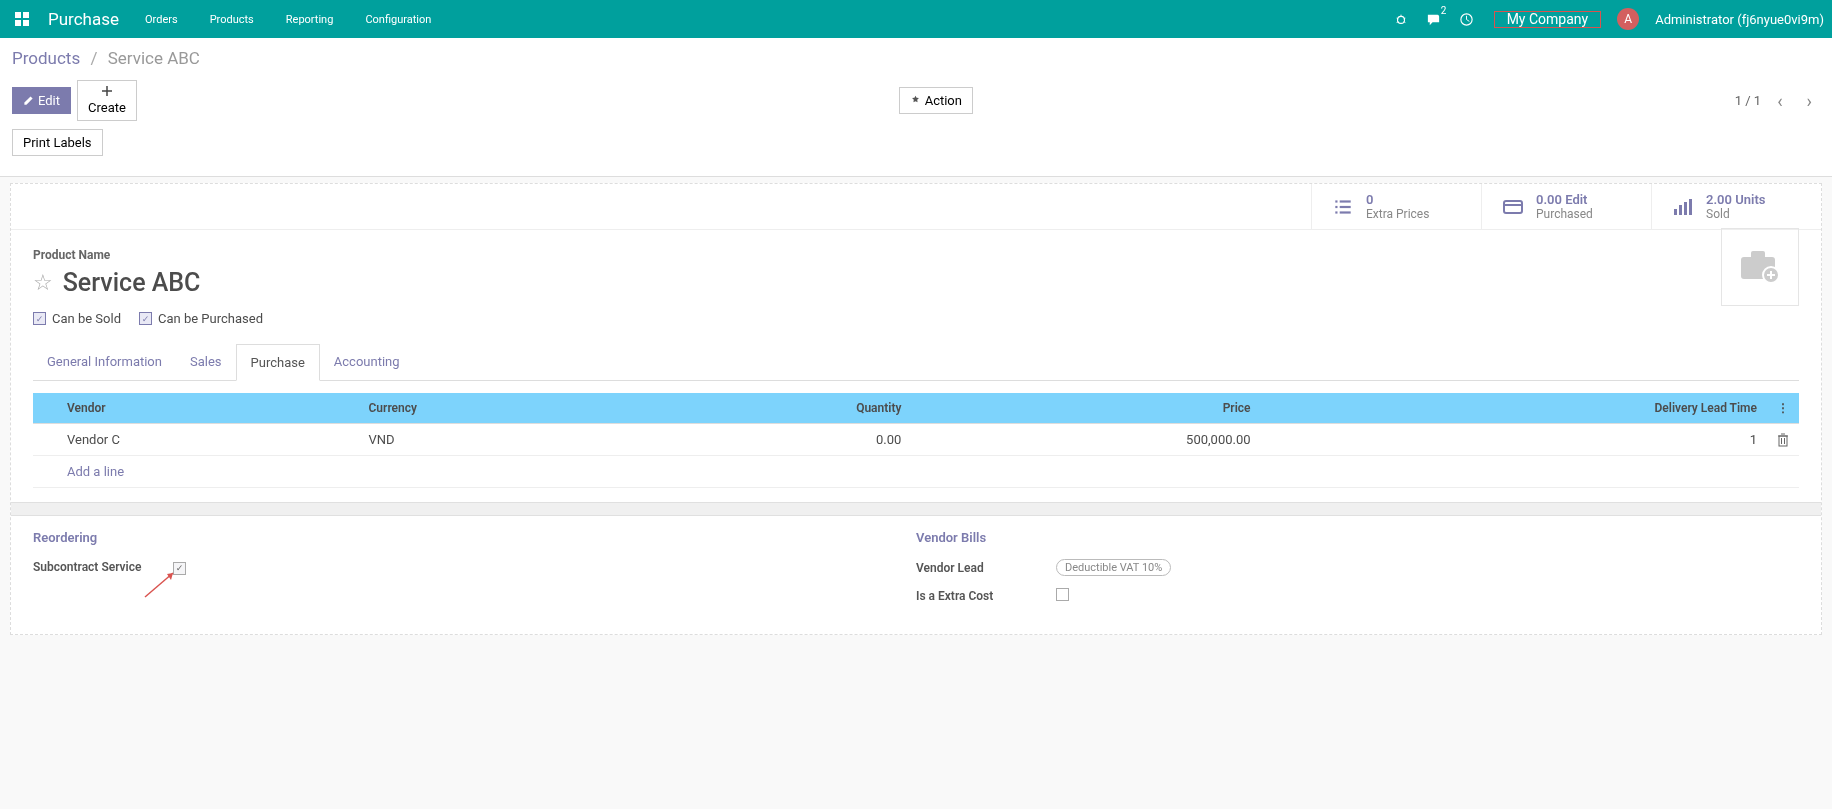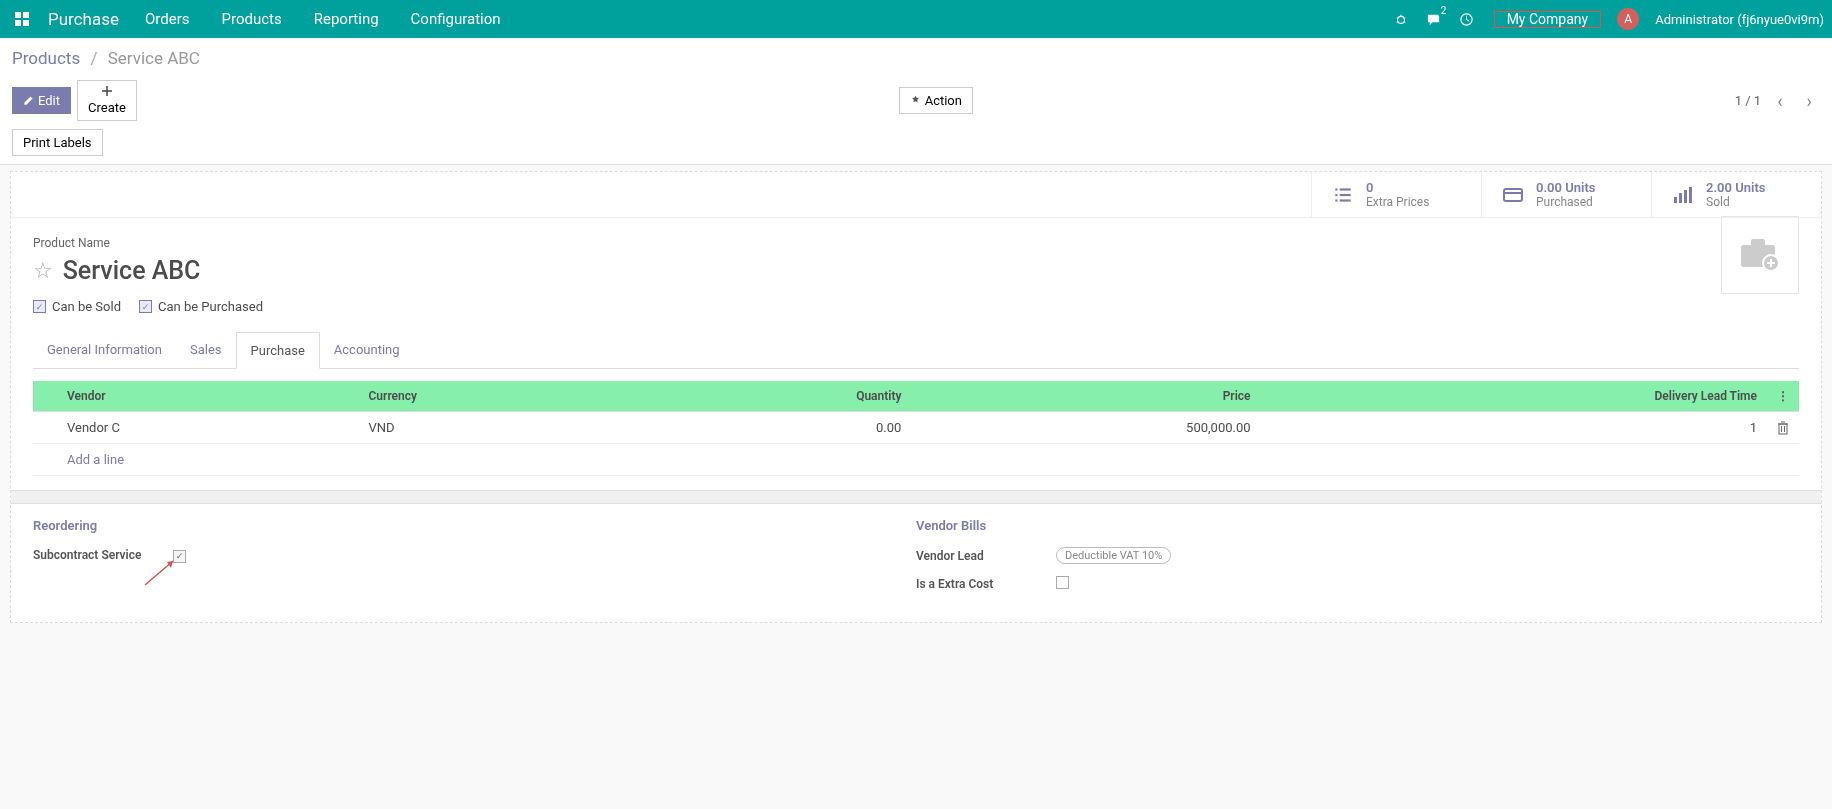--- a/index.html
+++ b/index.html
@@ -3,30 +3,30 @@
 <meta charset="utf-8">
 <style>
 * { margin: 0; padding: 0; box-sizing: border-box; font-family: -apple-system, BlinkMacSystemFont, "Segoe UI", Roboto, "Helvetica Neue", Arial, sans-serif; }
 body { background: #f9f9f9; font-size: 13px; color: #4c4c4c; }
 
 
 .topnav { background: #00A09D; height: 38px; display: flex; align-items: center; color: #fff; padding: 0 8px; }
 .topnav .apps-icon { width: 28px; height: 28px; display: flex; align-items: center; justify-content: center; cursor: pointer; }
 .topnav .brand { font-size: 17px; padding: 0 12px; }
 .topnav .nav-links { display: flex; gap: 4px; }
-.topnav .nav-links a { color: #fff; text-decoration: none; padding: 10px 14px; font-size: 15px; }
+.topnav .nav-links a { color: #fff; text-decoration: none; padding: 10px 14px; font-size: 11px; }
 .topnav .spacer { flex: 1; }
 .topnav .right { display: flex; align-items: center; gap: 10px; }
 .topnav .icon-btn { position: relative; color: #fff; padding: 4px; cursor: pointer; }
 .badge-count { position: absolute; top: -4px; right: -6px; background: #00A09D; border-radius: 50%; font-size: 10px; width: 14px; height: 14px; display:flex; align-items:center; justify-content:center; }
 .company-box { border: 1.5px solid #d9534f; padding: 4px 12px; height: 17px; display: flex; align-items: center; margin: 0 6px; font-size: 14px; }
 .avatar { width: 22px; height: 22px; border-radius: 50%; background: #d35f5f; color: #fff; display: flex; align-items: center; justify-content: center; font-size: 12px; margin-right: 6px; }
 
 
-.control-panel { background: #fff; padding: 10px 12px 8px 12px; border-bottom: 1px solid #ddd; }
+.control-panel { background: #fff; padding: 10px 12px 20px 12px; border-bottom: 1px solid #ddd; }
 .breadcrumb { font-size: 17px; margin-bottom: 12px; }
 .breadcrumb a { color: #7c7bad; text-decoration: none; }
 .breadcrumb .sep { color: #aaa; margin: 0 6px; }
 .breadcrumb .current { color: #999; }
 .btn-row { display: flex; align-items: center; }
 .btn { padding: 5px 10px; font-size: 13px; background: #fff; border: 1px solid #ccc; cursor: pointer; display: inline-flex; align-items: center; gap: 4px; }
 .btn-primary { background: #7c7bad; color: #fff; border-color: #7c7bad; }
 .btn + .btn { margin-left: 6px; flex-direction: column; }
 .btn-row .center { flex: 1; display:flex; justify-content:center; }
 .pager { display:flex; align-items:center; gap:8px; color:#666;justify-content:flex-end; }
@@ -35,37 +35,37 @@
 
 .form-wrapper { padding: 6px 10px; }
 .sheet-outer { border: 1px dashed #ddd; background: #fff; }
 .stat-bar { display:flex; justify-content:flex-end; border-bottom: 1px solid #eee; }
 .stat-btn { display:flex; align-items:center; gap:12px; padding: 8px 20px; border-left: 1px solid #eee; min-width: 170px; cursor:pointer; }
 .stat-btn .stat-icon { color: #7c7bad; font-size: 20px; }
 .stat-text .v { color: #7c7bad; font-weight: 600; font-size: 13px; }
 .stat-text .l { color: #888; font-size: 12px; }
 
 .sheet-body { padding: 18px 22px; }
-.field-label { font-weight: 400; color: #666; font-size: 12px; margin-bottom: 6px; }
+.field-label { font-weight: 700; color: #666; font-size: 12px; margin-bottom: 6px; }
 .title-row { display: flex; align-items: center; gap: 10px; font-size: 25px; color: #4c4c4c; margin-bottom: 14px; }
 .star { color: #aaa; font-size: 22px; }
 .checks { display:flex; gap: 18px; margin-bottom: 18px; font-size: 13px; }
 .chk { display:flex; align-items:center; gap:6px; }
 .chk-box { width:13px; height:13px; border:1px solid #7c7bad; background:#e9e9f5; display:flex; align-items:center; justify-content:center; font-size:9px; color:#7c7bad; }
 
 .img-box { float:right; width:78px; height:78px; border:1px solid #e5e5e5; display:flex; align-items:center; justify-content:center; color:#ccc; margin-top:-20px; }
 
 
 .tabs { border-bottom: 1px solid #ddd; display:flex; }
 .tab { padding: 10px 14px; font-size: 13px; color:#7c7bad; cursor:pointer; }
 .tab.active { border:1px solid #ddd; border-bottom:1px solid #fff; margin-bottom:-1px; color:#555; background:#fff; }
 
 
 table { width: 100%; border-collapse: collapse; margin-top: 12px; }
-th { text-align:left; background:#86efac; padding: 8px 10px; font-weight:600; font-size:12px; border-bottom:1px solid #ddd; }
+th { text-align:left; background:#7dd3fc; padding: 8px 10px; font-weight:600; font-size:12px; border-bottom:1px solid #ddd; }
 th.r, td.r { text-align:right; }
 td { padding: 8px 10px; border-bottom:1px solid #eee; font-size:13px; }
 .more-col { width:24px; text-align:center; }
 .addline { color:#7c7bad; cursor:pointer; }
 
 .divider-band { height: 14px; background: #f0f0f0; margin: 14px -22px; border-top:1px solid #e0e0e0; border-bottom:1px solid #e0e0e0; }
 
 
 .form-cols { display:flex; }
 .col { flex:1; }
@@ -196,21 +196,21 @@
           </div>
       </div>
       <div class="stat-btn">
         <span class="stat-icon">
           <svg width="22" height="18" viewBox="0 0 22 18">
               <rect x="2" y="3" width="18" height="12" rx="2" fill="none" stroke="#7c7bad" stroke-width="2"></rect>
               <line x1="2" y1="7" x2="20" y2="7" stroke="#7c7bad" stroke-width="2"></line>
             </svg>
         </span>
         <div class="stat-text">
-            <div class="v">0.00 Units</div>
+            <div class="v">0.00 Edit</div>
             <div class="l">Purchased</div>
           </div>
       </div>
       <div class="stat-btn">
         <span class="stat-icon">
           <svg width="22" height="20" viewBox="0 0 22 20">
               <rect x="2" y="12" width="3" height="6" fill="#7c7bad"></rect>
               <rect x="7" y="8" width="3" height="10" fill="#7c7bad"></rect>
               <rect x="12" y="5" width="3" height="13" fill="#7c7bad"></rect>
               <rect x="17" y="2" width="3" height="16" fill="#7c7bad"></rect>

